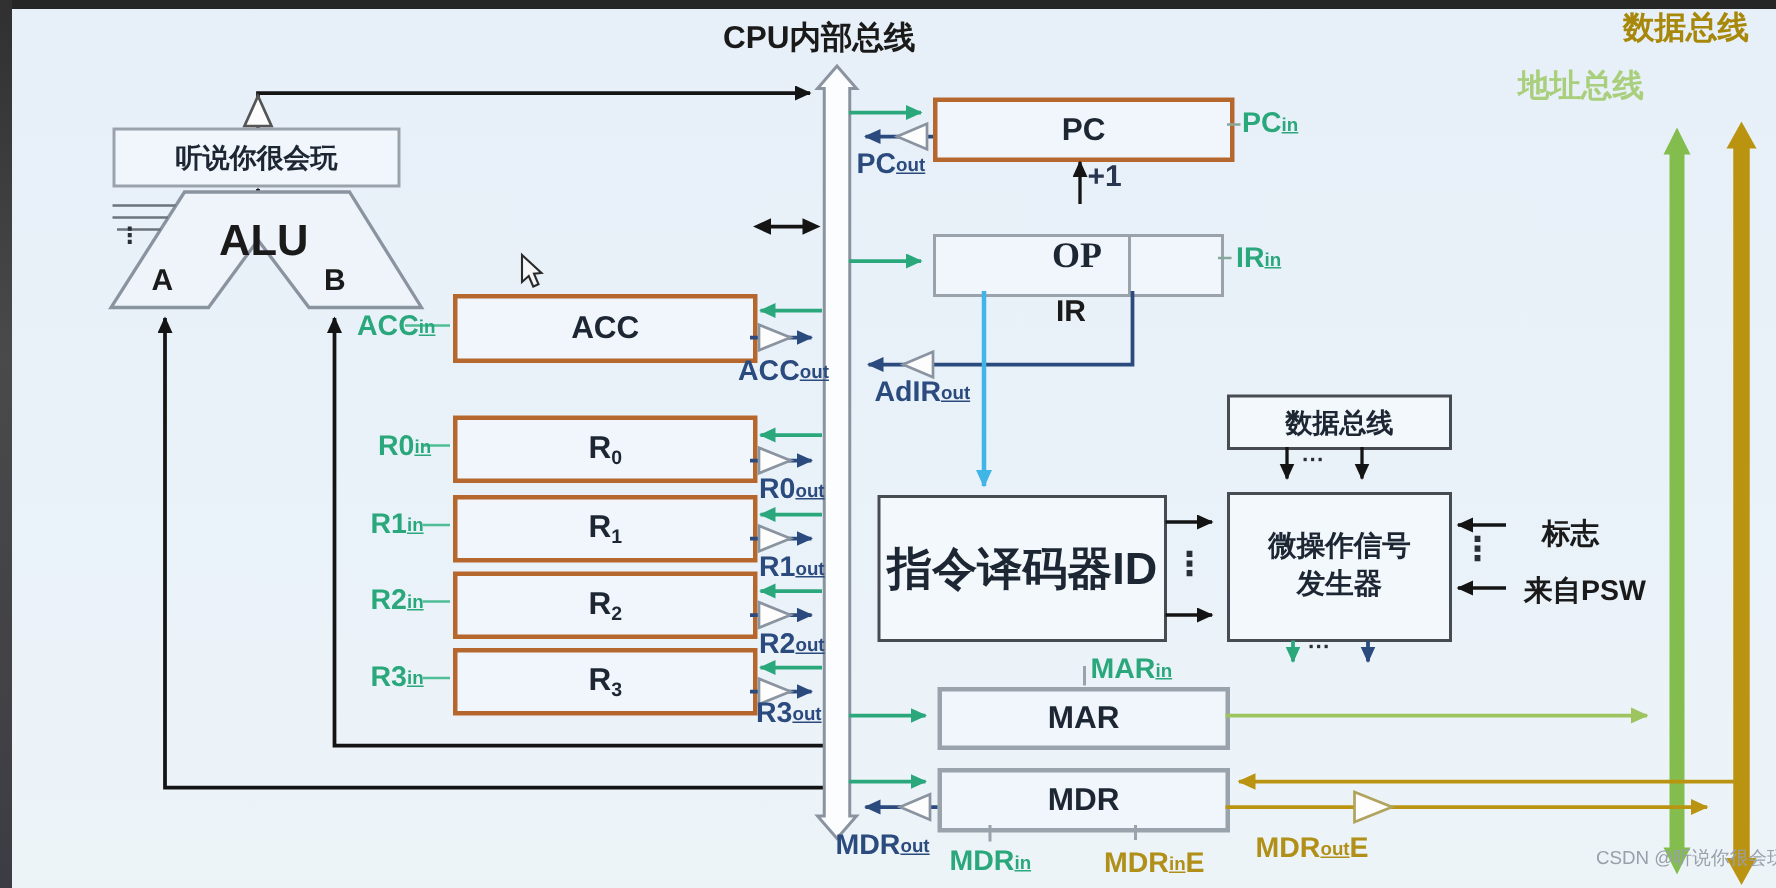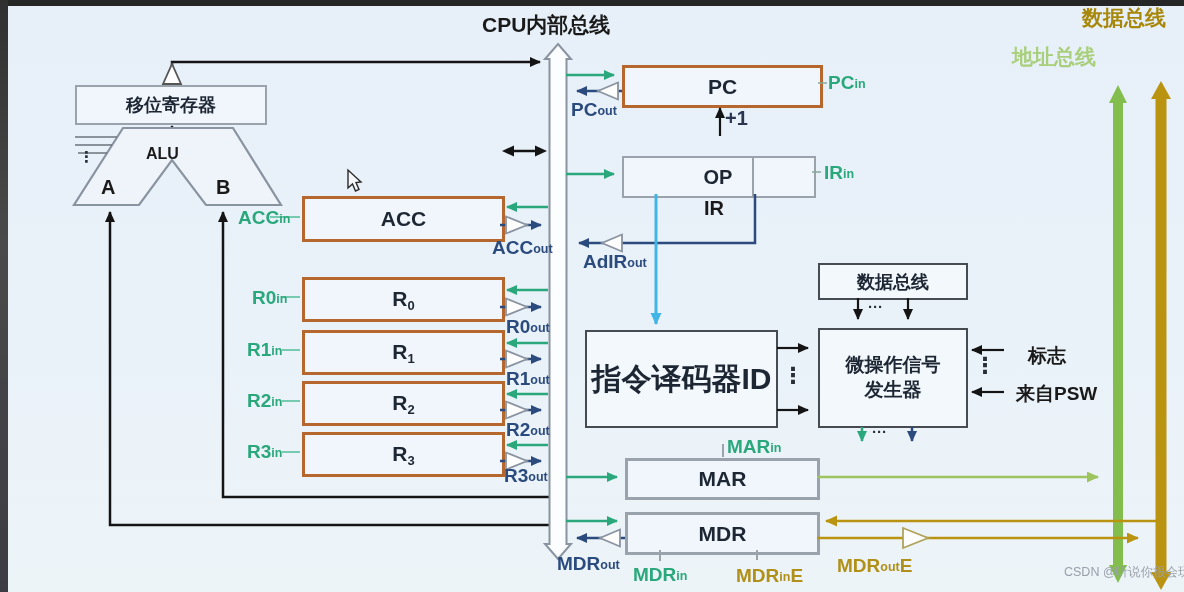--- a/index.html
+++ b/index.html
@@ -13,26 +13,26 @@
     background:#f1f6fc;color:#1d2633;font-weight:700;z-index:2;text-align:center;}
   .box.orange{border:3px solid #b5672e;}
   .box.gray{border:3px solid #9aa2ab;}
   .box.gray2{border:2.5px solid #9aa2ab;}
   .box.dark{border:2px solid #474c52;background:#f3f8fd;}
   .big{font-size:21px;}
   .cjk{font-size:18px;}
   .lbl{position:absolute;font-weight:700;font-size:19px;z-index:4;white-space:nowrap;}
   .g{color:#2aa87c;} .n{color:#2b4a7d;} .ol{color:#b09018;}
   .lg{color:#a9cf7c;} .dk{color:#1a1a1a;text-align:center;} .gold{color:#a8880a;}
-  .sfx{font-size:12.5px;vertical-align:1px;}
+  .sfx{font-size:12.5px;vertical-align:1px;text-decoration:underline;}
   .sub{font-size:13px;vertical-align:-4px;}
   .dots{position:absolute;z-index:4;color:#2a2f36;font-weight:700;}
   .title{position:absolute;z-index:7;font-weight:700;font-size:21px;white-space:nowrap;}
   .wm{position:absolute;z-index:8;font-size:12.5px;color:#99a0aa;white-space:nowrap;}
-  .cell{display:flex;align-items:center;justify-content:center;font-weight:700;font-size:20px;color:#1d2633;height:100%;}
+  .cell{display:flex;justify-content:center;font-weight:700;font-size:24px;color:#1d2633;height:100%;font-family:Liberation Serif, serif;}
 </style>
 </head>
 <body>
 
 <div id="stage">
 
   <svg class="wires" width="1184" height="592">
     <defs>
       <marker id="mb" markerWidth="12" markerHeight="11" refX="10" refY="5" orient="auto" markerUnits="userSpaceOnUse">
           <path d="M0,0 L11,5 L0,10 Z" fill="#141414"></path>
@@ -125,21 +125,21 @@
     <polygon points="903,528 903,548 928,538" fill="#fdfdfd" stroke="#b0a35c" stroke-width="1.8"></polygon>
 
     <line x1="1161" y1="96" x2="1161" y2="574" stroke="#ba9410" stroke-width="11"></line>
     <polygon points="1161,81 1171,99 1151,99" fill="#ba9410"></polygon>
     <polygon points="1161,590 1171,572 1151,572" fill="#ba9410"></polygon>
 
     <path d="M348,170 L348,188 L352.5,184 L355.5,191 L359,189.5 L356,182.5 L361,182 Z" fill="#f5f6f8" stroke="#2a2a2a" stroke-width="1.4"></path>
   </svg>
 
   <div class="box gray2 cjk" style="left:75px;top:85px;width:188px;height:36px">
-      <span>移位寄存器</span>
+      <span>听说你很会玩</span>
     </div>
 
   <div class="box orange big" style="left:302px;top:196px;width:197px;height:40px">
       <span>ACC</span>
     </div>
   <div class="box orange big" style="left:302px;top:277px;width:197px;height:39px">
       <span><span>R</span><span class="sub">0</span></span>
     </div>
   <div class="box orange big" style="left:302px;top:330px;width:197px;height:39px">
       <span><span>R</span><span class="sub">1</span></span>
@@ -178,21 +178,21 @@
       <span>MAR</span>
     </div>
   <div class="box gray big" style="left:625px;top:512px;width:189px;height:37px">
       <span>MDR</span>
     </div>
 
   <div class="title dk" style="left:482px;top:11px">CPU内部总线</div>
   <div class="title gold" style="left:1082px;top:4px">数据总线</div>
   <div class="title lg" style="left:1012px;top:43px">地址总线</div>
 
-  <div class="lbl dk" style="left:146px;top:145px;font-size:16px">ALU</div>
+  <div class="lbl dk" style="left:146px;top:145px;font-size:29px">ALU</div>
   <div class="lbl dk" style="left:101px;top:176px;font-size:20px">A</div>
   <div class="lbl dk" style="left:216px;top:176px;font-size:20px">B</div>
   <div class="lbl dk" style="left:704px;top:197px;font-size:20px">IR</div>
   <div class="lbl" style="left:725px;top:107px;font-size:20px;color:#2a3550">+1</div>
   <div class="lbl dk" style="left:1028px;top:343px;font-weight:600">标志</div>
   <div class="lbl dk" style="left:1016px;top:381px;font-weight:600">来自PSW</div>
 
   <div class="lbl g" style="left:828px;top:72px"><span>PC</span><span class="sfx">in</span></div>
   <div class="lbl n" style="left:571px;top:99px"><span>PC</span><span class="sfx">out</span></div>
   <div class="lbl g" style="left:824px;top:162px"><span>IR</span><span class="sfx">in</span></div>

